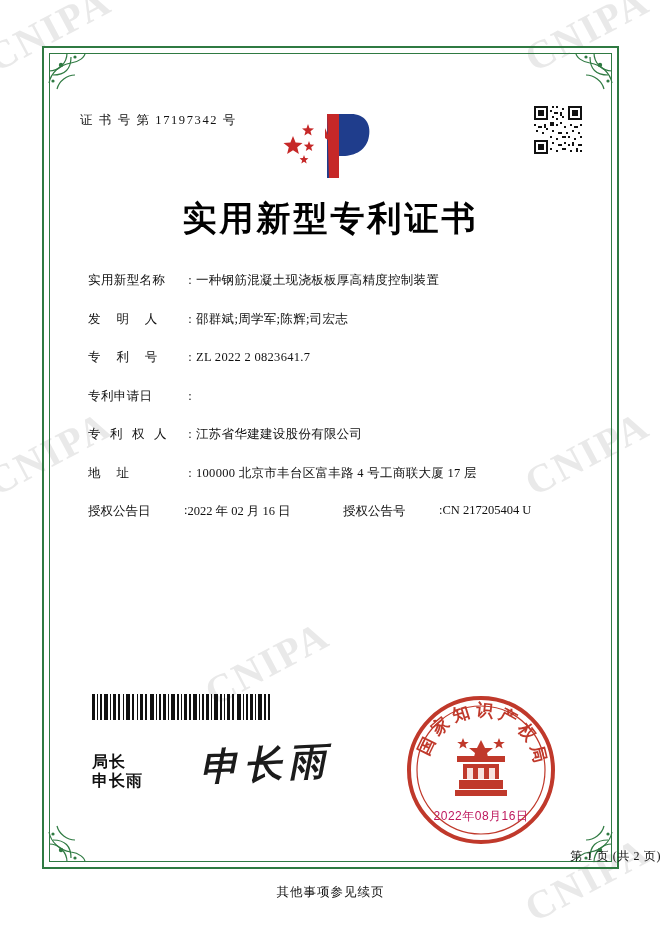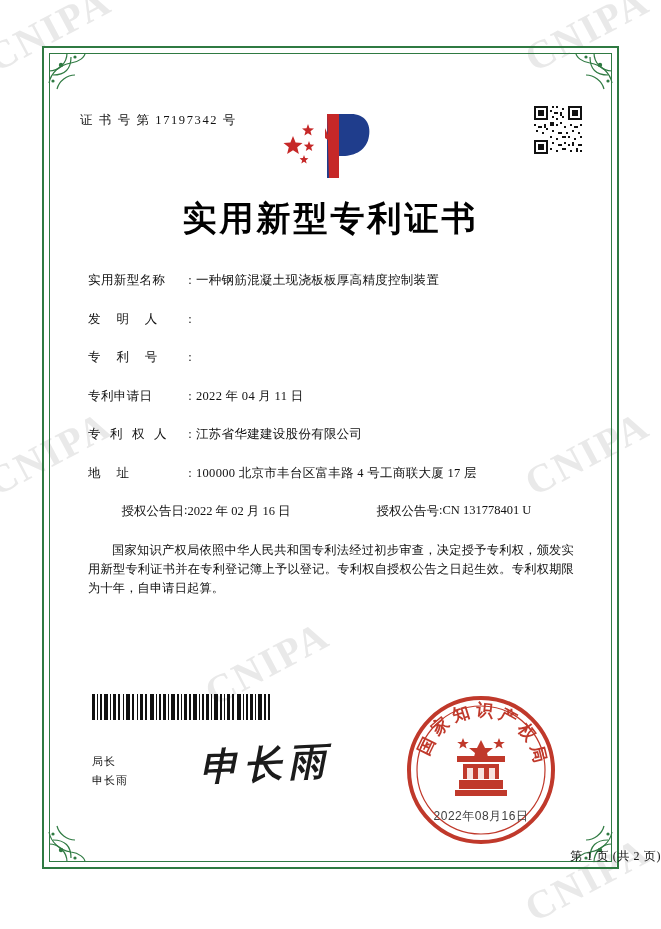--- a/index.html
+++ b/index.html
@@ -145,21 +145,20 @@
     flex: 1 1 auto;
     letter-spacing: 0.3px;
   }
   .row .lbl.spread { letter-spacing: 6.4px; }
   .row .lbl.spread2 { letter-spacing: 3.2px; }
 
   .row-two {
     display: flex;
     align-items: baseline;
     margin-bottom: 18px;
-    text-align: right;
   }
   .row-two .cell-a { flex: 0 0 255px; display: flex; }
   .row-two .cell-b { flex: 1 1 auto; display: flex; }
   .row-two .lbl { width: 96px; }
 
   
   .para {
     position: absolute;
     left: 88px;
     width: 486px;
@@ -180,24 +179,25 @@
     width: 178px;
     height: 26px;
   }
   .barcode svg { display: block; }
 
   
   .sig-label {
     position: absolute;
     left: 92px;
     top: 752px;
-    font-size: 11px;
+    font-size: 16px;
     line-height: 19px;
     letter-spacing: 1px;
     color: #111;
+    font-weight: bold;
   }
   .sig-script {
     position: absolute;
     left: 200px;
     top: 739px;
     font-family: "DejaVu Serif", serif;
     font-size: 38px;
     font-style: italic;
     font-weight: bold;
     letter-spacing: 6px;
@@ -214,21 +214,21 @@
     height: 152px;
   }
   .seal svg { display: block; }
   .seal-date {
     position: absolute;
     left: 413px;
     top: 808px;
     width: 136px;
     text-align: center;
     font-size: 12px;
-    color: #404040;
+    color: #be185d;
     letter-spacing: 0.5px;
     font-family: "Liberation Sans", sans-serif;
   }
 
   
   .page-number {
     position: absolute;
     left: 0;
     right: 0;
     top: 848px;
@@ -394,31 +394,32 @@
 
     <div class="row">
       <span class="lbl">实用新型名称</span>
       <span class="sep">:</span>
       <span class="val">一种钢筋混凝土现浇板板厚高精度控制装置</span>
     </div>
 
     <div class="row">
       <span class="lbl spread">发 明 人</span>
       <span class="sep">:</span>
+      <span class="val">邵群斌;周学军;陈辉;司宏志</span>
     </div>
 
     <div class="row">
       <span class="lbl spread">专 利 号</span>
       <span class="sep">:</span>
+      <span class="val">ZL 2022 2 0823641.7</span>
     </div>
 
     <div class="row">
       <span class="lbl">专利申请日</span>
       <span class="sep">:</span>
-      <span class="val">2022 年 04 月 11 日</span>
     </div>
 
     <div class="row">
       <span class="lbl spread2">专 利 权 人</span>
       <span class="sep">:</span>
       <span class="val">江苏省华建建设股份有限公司</span>
     </div>
 
     <div class="row">
       <span class="lbl spread">地 址</span>
@@ -428,27 +429,26 @@
 
     <div class="row-two">
       <span class="cell-a">
         <span class="lbl">授权公告日</span>
         <span class="sep">:</span>
         <span class="val">2022 年 02 月 16 日</span>
       </span>
       <span class="cell-b">
         <span class="lbl">授权公告号</span>
         <span class="sep">:</span>
-        <span class="val">CN 131778401 U</span>
+        <span class="val">CN 217205404 U</span>
       </span>
     </div>
 
   </div>
 
-  <div class="para p1">国家知识产权局依照中华人民共和国专利法经过初步审查，决定授予专利权，颁发实用新型专利证书并在专利登记簿上予以登记。专利权自授权公告之日起生效。专利权期限为十年，自申请日起算。</div>
 
   <div class="barcode">
     <svg viewBox="0 0 178 26" width="178" height="26">
       <g fill="#111">
         <rect x="0" y="0" width="3" height="26"></rect>
           <rect x="5" y="0" width="1" height="26"></rect>
         <rect x="8" y="0" width="2" height="26"></rect>
           <rect x="12" y="0" width="4" height="26"></rect>
         <rect x="18" y="0" width="1" height="26"></rect>
           <rect x="21" y="0" width="3" height="26"></rect>
@@ -519,14 +519,15 @@
         <path id="sealArc" d="M 76,76 m -54,0 a 54,54 0 1,1 108,0" transform="rotate(0 76 76)"></path>
       </defs>
       <text fill="#c0392b" font-size="17" font-family="'DejaVu Serif', serif" font-weight="bold" letter-spacing="5">
         <textPath href="#sealArc" startOffset="8%">国家知识产权局</textPath>
       </text>
     </svg>
   </div>
   <div class="seal-date">2022年08月16日</div>
 
   <div class="page-number">第 1 页 (共 2 页)</div>
+  <div class="footer-note">其他事项参见续页</div>
 
 </div>
 
 </body></html>

